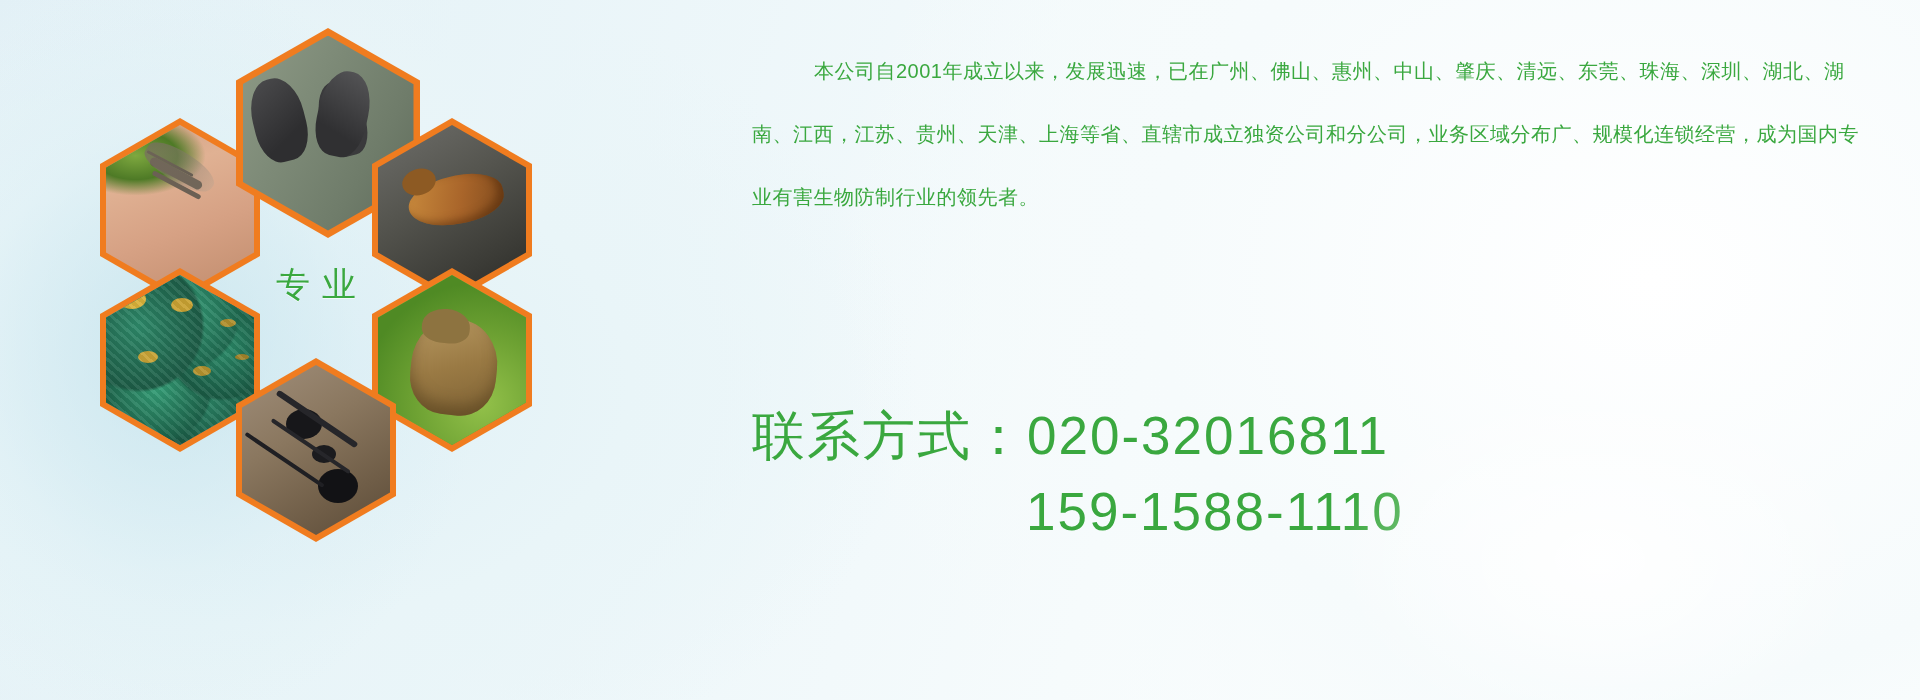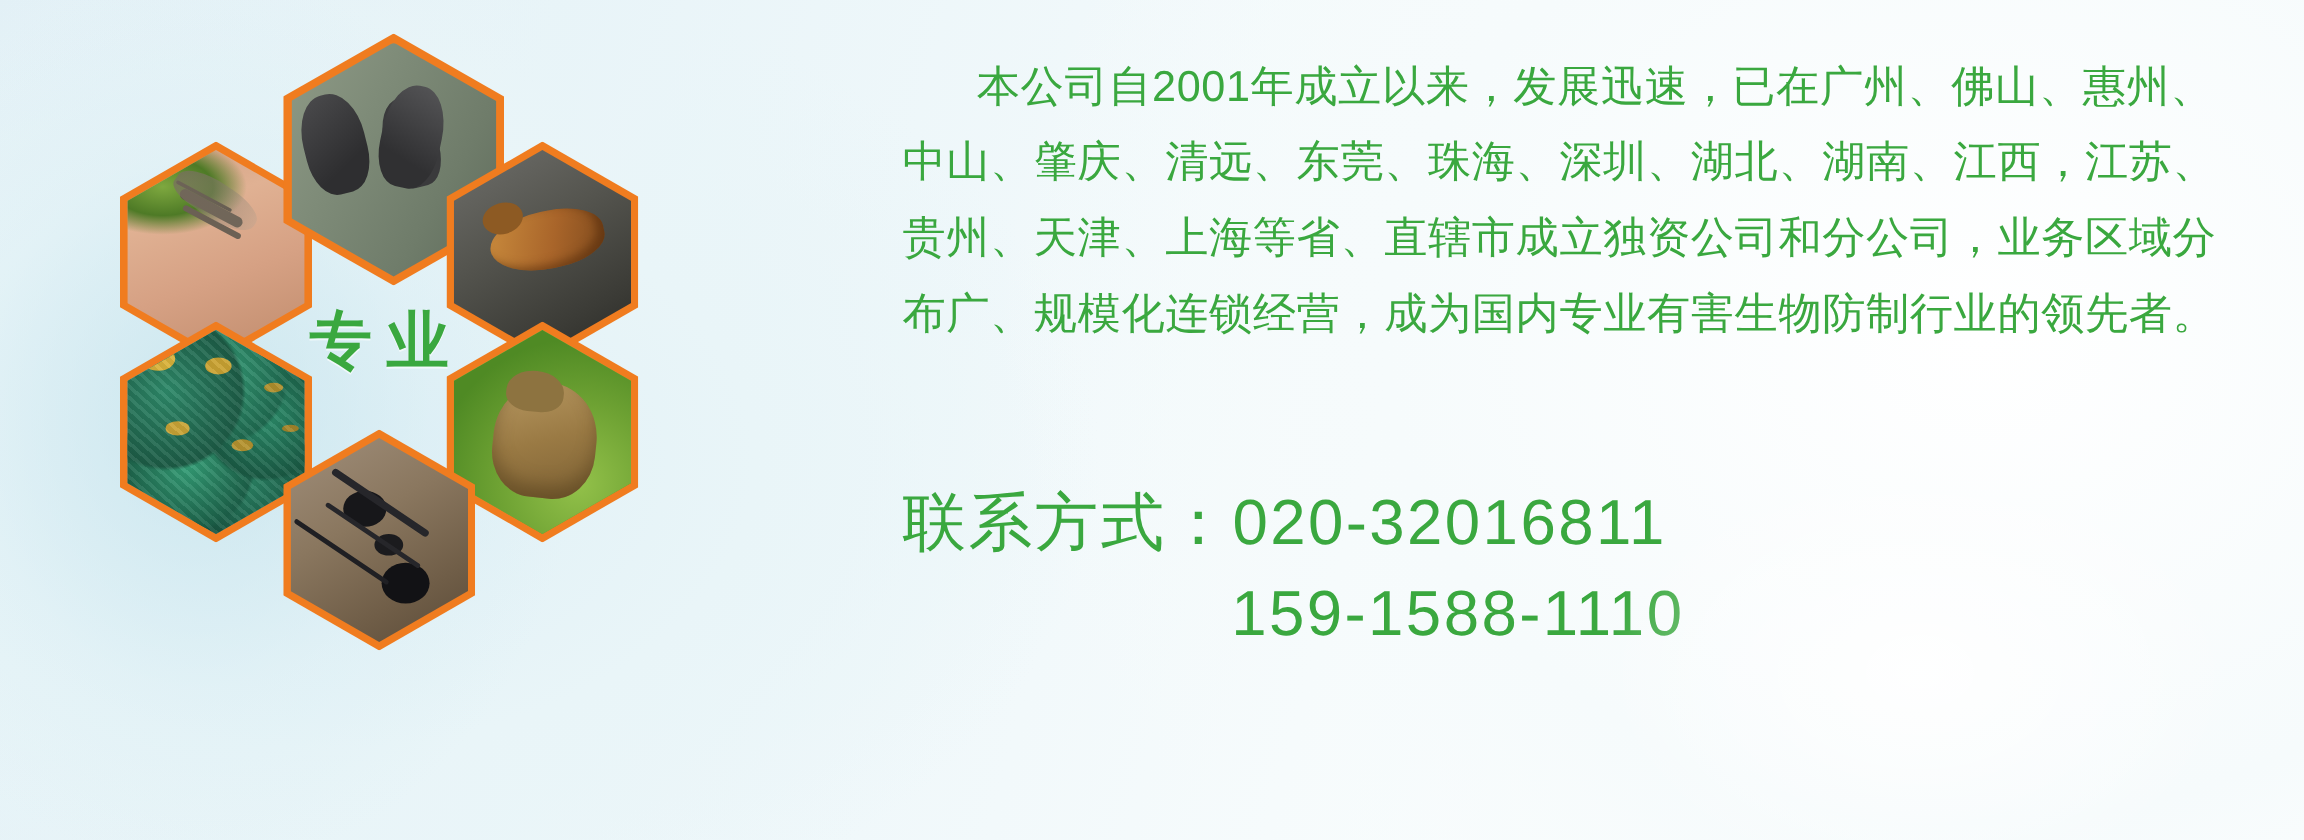--- a/index.html
+++ b/index.html
@@ -184,37 +184,37 @@
 
   
   .hex-center .inner{
     background:transparent;
     display:flex; flex-direction:column;
     align-items:center; justify-content:center;
     gap:10px;
   }
   .hex-word{
     color:#3aa83f;
-    font-size:52px;
-    font-weight:bold;
+    font-size:34px;
+    font-weight:normal;
     letter-spacing:12px;
     text-indent:12px;
     line-height:1.05;
     text-shadow:0 1px 0 rgba(255,255,255,.6);
   }
 
   
   .copy{
     position:absolute;
     left:752px; top:40px;
     width:1110px;
   }
   .para{
     color:#3aa83f;
-    font-size:36px;
+    font-size:20px;
     line-height:63px;
     font-weight:500;
     text-indent:62px;
     letter-spacing:.5px;
     white-space:normal;
   }
   .contact{
     position:absolute;
     left:752px; top:398px;
     width:1120px;

